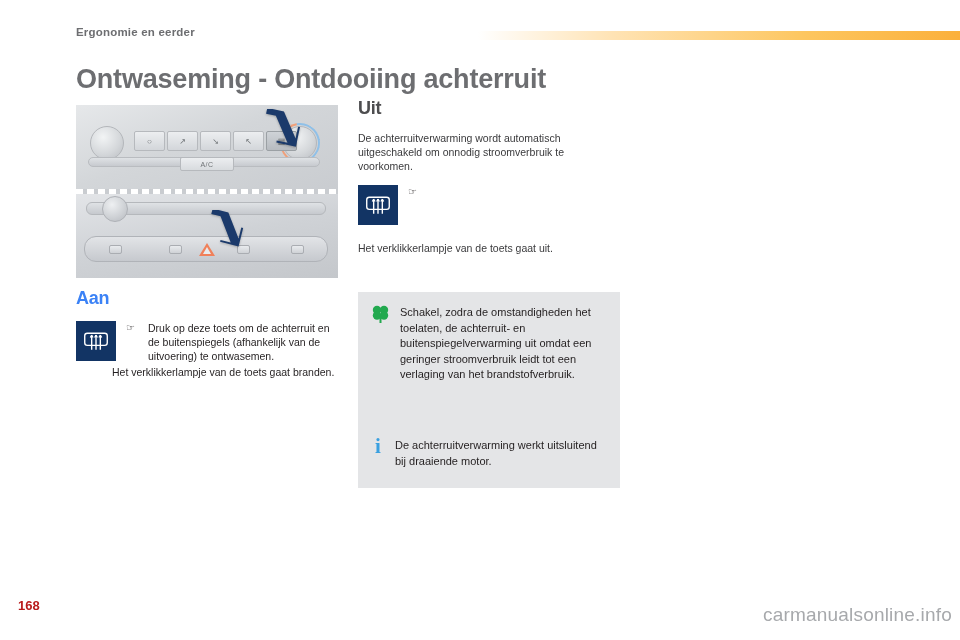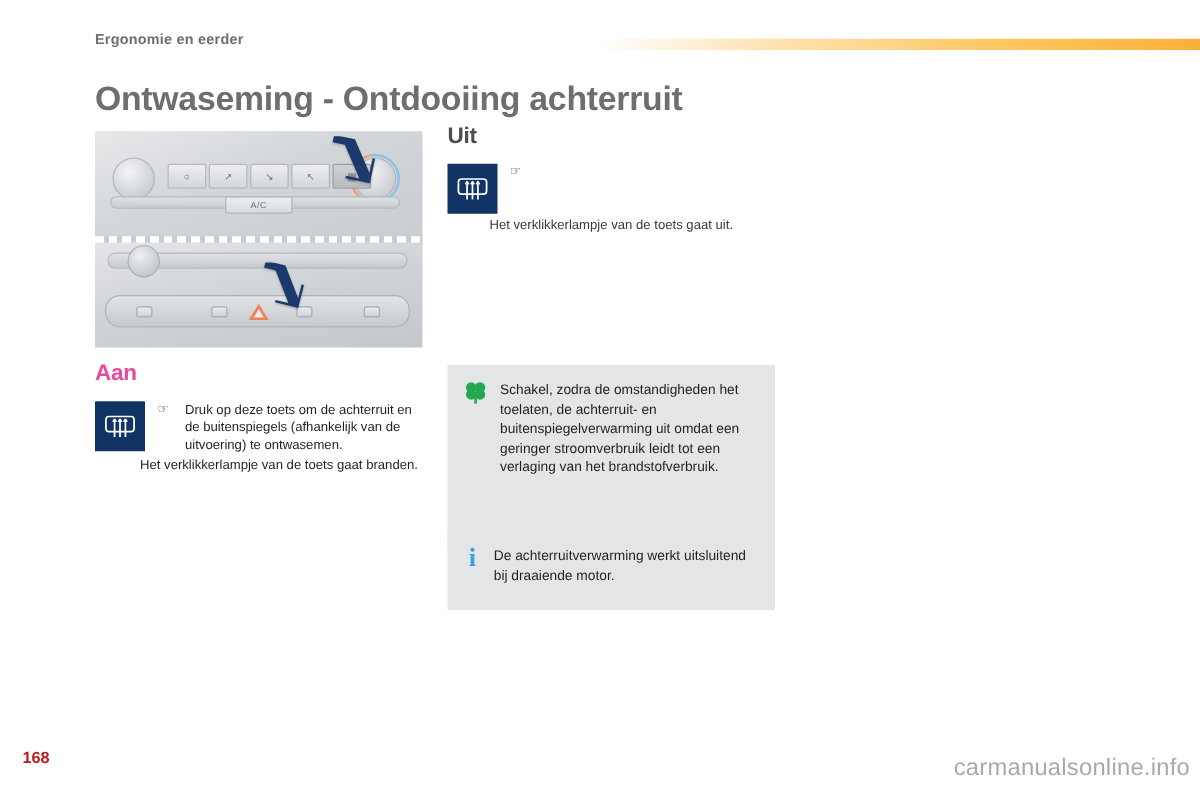--- a/index.html
+++ b/index.html
@@ -128,21 +128,21 @@
     position: absolute;
     width: 0; height: 0; filter: drop-shadow(0 1px 1px rgba(0,0,0,.25));
   }
   .arrow svg { display: block; }
 
   
   .col-left { position: absolute; left: 76px; top: 288px; width: 262px; }
   .col-right { position: absolute; left: 358px; top: 98px; width: 262px; }
 
   .sub-head {
-    font-size: 18px; color: #ec4899; font-weight: bold;
+    font-size: 18px; color: #3b82f6; font-weight: bold;
     letter-spacing: -.2px; margin-bottom: 12px;
   }
   .sub-head.blue { color: #4d4d4f; }
 
   .body-text {
     font-size: 10.5px; line-height: 14px; color: #231f20;
   }
   .body-text.muted { color: #3a3a3c; }
 
   .bullet-row { display: flex; gap: 10px; align-items: flex-start; }
@@ -249,31 +249,32 @@
         </svg>
       </div>
       <div class="bullet-mark">☞</div>
       <div class="bullet-txt body-text">Druk op deze toets om de achterruit en de buitenspiegels (afhankelijk van de uitvoering) te ontwasemen.</div>
     </div>
     <div class="body-text" style="margin-top:2px;margin-left:36px;">Het verklikkerlampje van de toets gaat branden.</div>
   </div>
 
   <div class="col-right">
     <div class="sub-head blue">Uit</div>
+    <div class="body-text muted" style="margin-bottom:12px;">De achterruitverwarming wordt automatisch uitgeschakeld om onnodig stroomverbruik te voorkomen.</div>
     <div class="bullet-row">
       <div class="icon-box">
         <svg width="26" height="20" viewBox="0 0 30 22">
           <rect x="2" y="2" width="26" height="14" rx="3" fill="none" stroke="#ffffff" stroke-width="1.6"></rect>
           <path d="M10 5 L10 21 M15 5 L15 21 M20 5 L20 21" stroke="#ffffff" stroke-width="1.6" fill="none"></path>
           <path d="M10 4.2 L8.4 7 M10 4.2 L11.6 7 M15 4.2 L13.4 7 M15 4.2 L16.6 7 M20 4.2 L18.4 7 M20 4.2 L21.6 7" stroke="#ffffff" stroke-width="1.4" fill="none"></path>
         </svg>
       </div>
       <div class="bullet-mark">☞</div>
     </div>
-    <div class="body-text muted" style="margin-top:2px;text-align:center;">Het verklikkerlampje van de toets gaat uit.</div>
+    <div class="body-text muted" style="margin-top:16px;">Het verklikkerlampje van de toets gaat uit.</div>
   </div>
 
   <div class="note-box green-note">
     <div class="clover">
       <svg width="17" height="19" viewBox="0 0 17 19">
         <circle cx="5" cy="5" r="4.2" fill="#22a94f"></circle>
         <circle cx="12" cy="5" r="4.2" fill="#22a94f"></circle>
         <circle cx="5" cy="10.5" r="4.2" fill="#22a94f"></circle>
         <circle cx="12" cy="10.5" r="4.2" fill="#22a94f"></circle>
         <rect x="7.5" y="9" width="2" height="9" fill="#22a94f"></rect>

